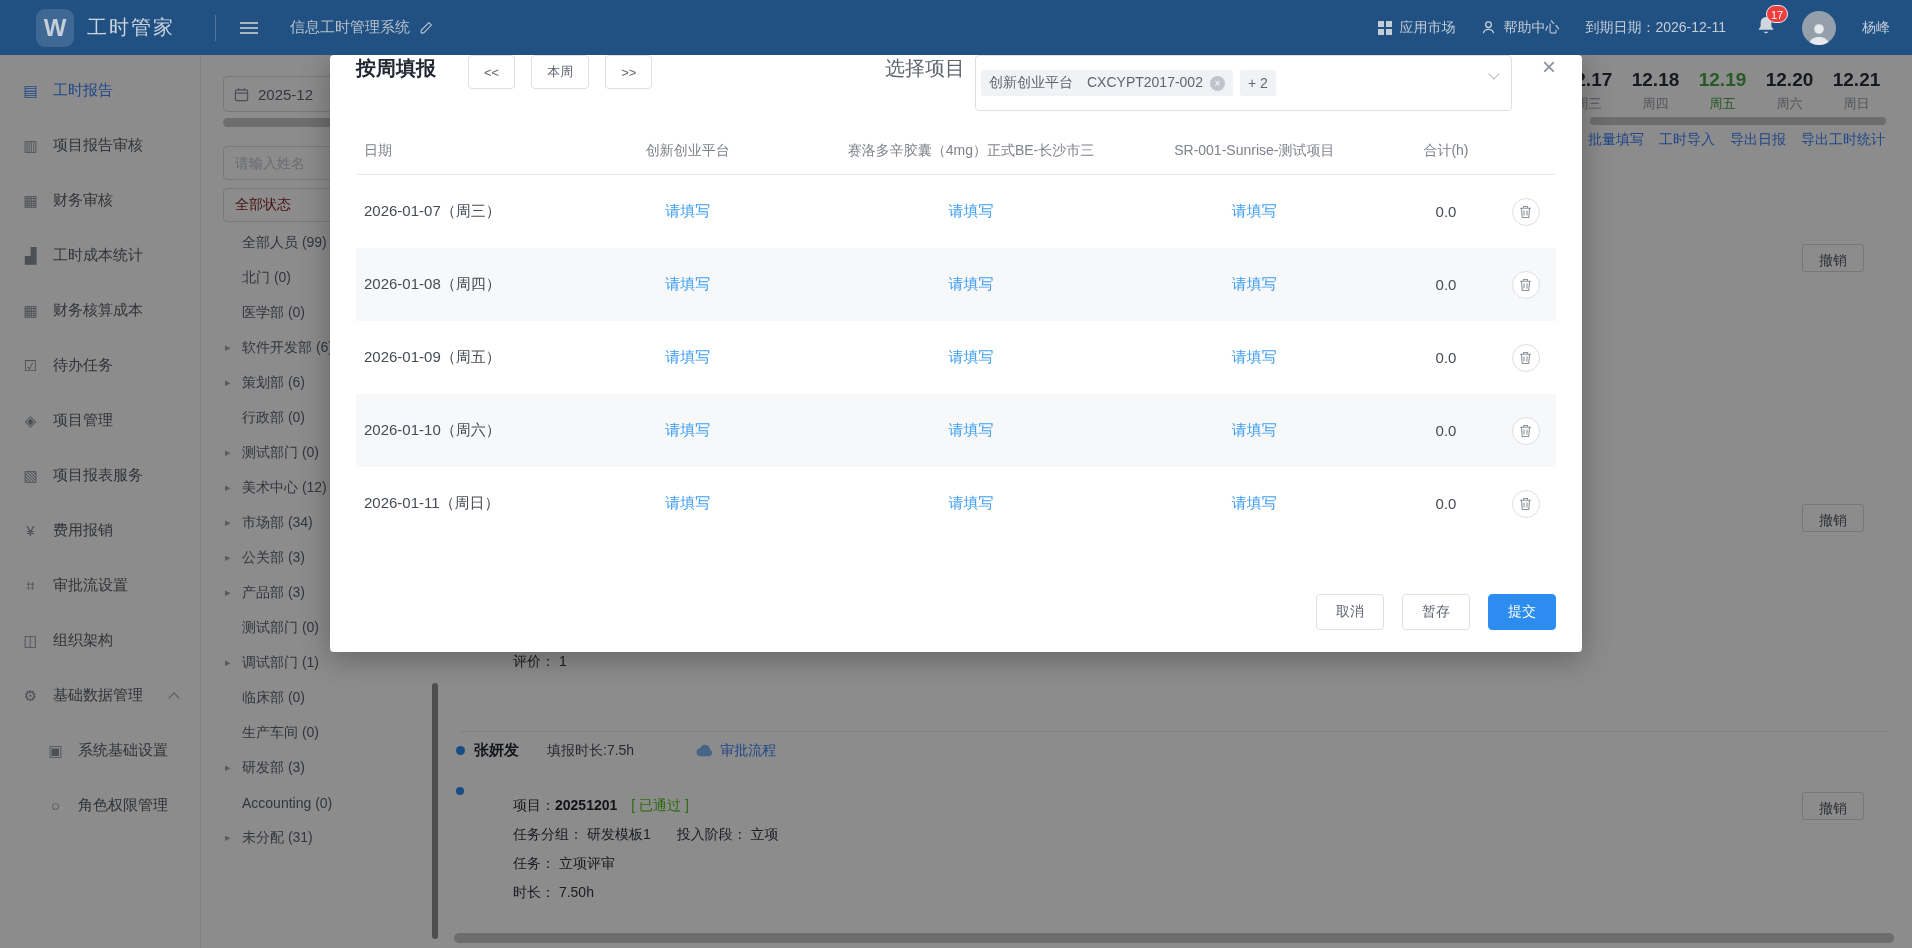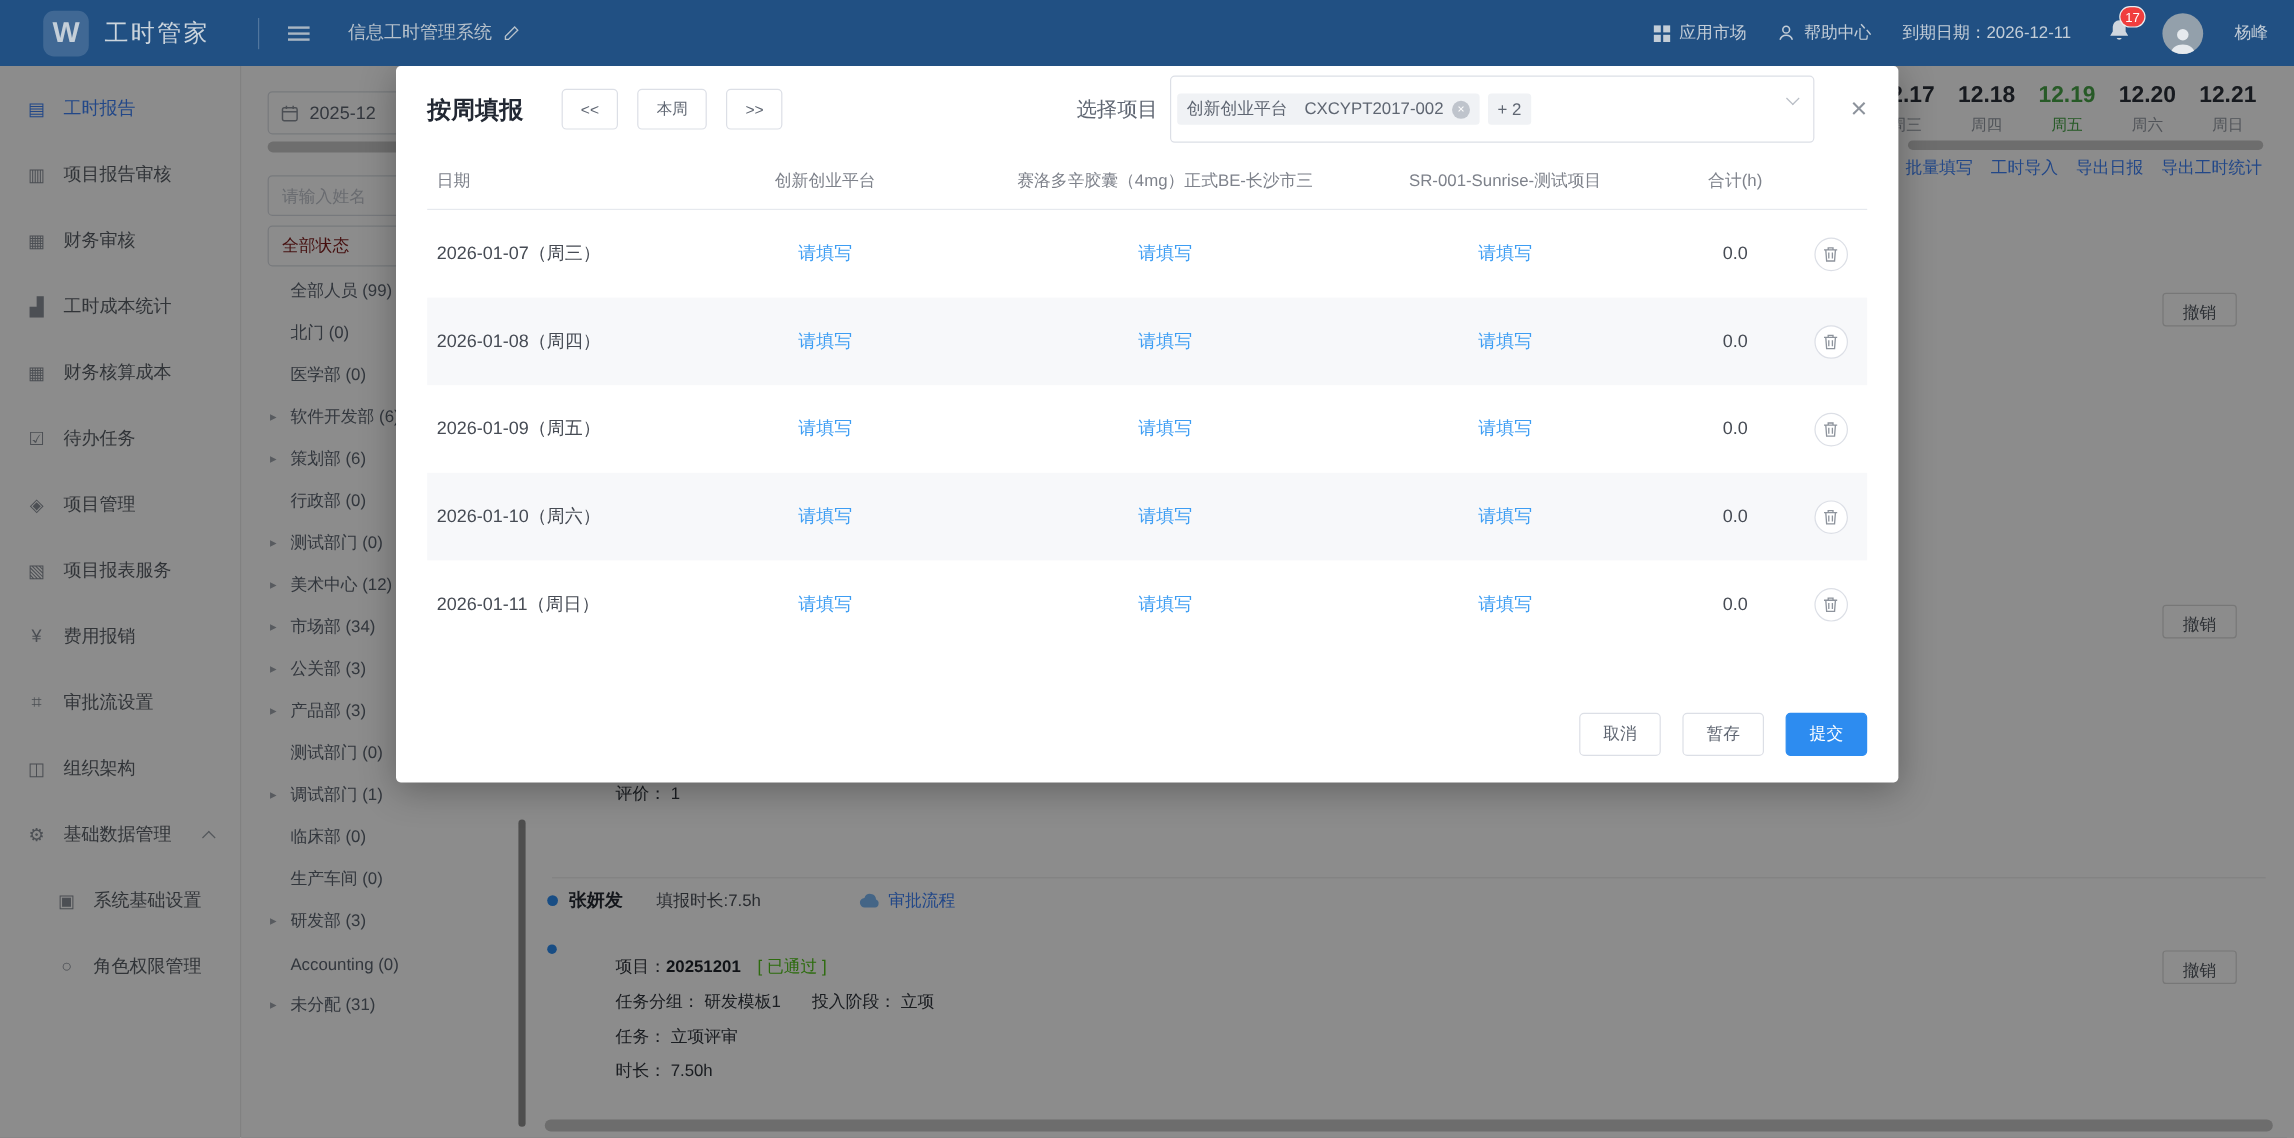--- a/index.html
+++ b/index.html
@@ -54,39 +54,39 @@
   .c-hbar{position:absolute;left:1150px;top:62px;width:296px;height:8px;border-radius:4px;background:#c6c6c6}
   .c-links{position:absolute;left:1148px;top:76px;display:flex;gap:15px;font-size:14px;color:#3e82f7;white-space:nowrap}
   .c-links span{cursor:pointer}
   .revoke{position:absolute;width:62px;height:28px;border:1px solid #d9d9d9;border-radius:3px;background:#fff;color:#555b63;font-size:14px;line-height:30px;text-align:center;cursor:pointer}
   .rv1{left:1362px;top:189px}.rv2{left:1362px;top:449px}.rv3{left:1362px;top:737px}
   .rating{position:absolute;left:73px;top:598px;font-size:14px;color:#30353c}
   .c-div{position:absolute;left:20px;right:24px;top:676px;height:1px;background:#eaeaea}
   .reporter{position:absolute;left:16px;top:686px;display:flex;align-items:center;font-size:14px;color:#4a4f57}
   .rep-dot{width:9px;height:9px;border-radius:50%;background:#2d8cf0;margin-right:9px}
   .rep-name{font-size:15px;font-weight:bold;color:#262b33;margin-right:28px}
-  .rep-dur{margin-right:82px}
+  .rep-dur{margin-right:62px}
   .rep-flow{color:#3e82f7;margin-left:7px;cursor:pointer}
   .lone-dot{position:absolute;left:16px;top:732px;width:8px;height:8px;border-radius:50%;background:#2d8cf0}
   .detail{position:absolute;left:73px;top:736px;font-size:14px;color:#30353c;line-height:29px}
   .detail .pid{font-weight:bold;color:#1f242b}
   .detail .passed{color:#52c41a;margin-left:14px}
   .detail .phase{margin-left:26px}
   .c-bottombar{position:absolute;left:14px;right:18px;bottom:5px;height:10px;border-radius:5px;background:#c6c6c6}
 
   
   .mask{position:absolute;left:0;top:55px;right:0;bottom:0;background:rgba(0,0,0,.45);z-index:10}
 
   
   .modal{position:absolute;left:330px;top:55px;width:1252px;height:597px;background:#fff;border-radius:4px;box-shadow:0 6px 30px rgba(0,0,0,.3);z-index:20}
-  .m-head{display:flex;align-items:center;height:72px;padding:0 26px}
+  .m-head{display:flex;align-items:flex-start;height:72px;padding:0 26px}
   .m-title{font-size:20px;font-weight:bold;color:#222833}
   .m-nav{display:flex;gap:16px;margin-left:32px}
   .m-btn{height:34px;border:1px solid #dcdfe6;border-radius:4px;background:#fff;color:#5f6672;font-size:13px;padding:0 15px;cursor:pointer}
-  .m-sel-label{margin-left:auto;font-size:17px;color:#5f6672;margin-right:10px}
+  .m-sel-label{margin-left:auto;font-size:20px;color:#5f6672;margin-right:10px}
   .m-select{width:537px;height:56px;border:1px solid #dcdfe6;border-radius:4px;display:flex;align-items:center;padding:0 34px 0 5px;position:relative;gap:7px;cursor:pointer}
   .tag{background:#f0f2f5;border-radius:3px;height:26px;display:flex;align-items:center;padding:0 8px;font-size:14px;color:#5f6672;gap:7px;white-space:nowrap}
   .tag-close{width:15px;height:15px;border-radius:50%;background:#bfc4cc;color:#fff;font-size:10px;line-height:15px;text-align:center;cursor:pointer;flex:none}
   .sel-chev{position:absolute;right:13px;top:14px;width:8px;height:8px;border-right:1.5px solid #b9bec6;border-bottom:1.5px solid #b9bec6;transform:rotate(45deg)}
   .m-close{margin-left:30px;font-size:24px;color:#8d939c;line-height:1;cursor:pointer}
   .m-table{margin:0 26px}
   .m-thead{display:flex;align-items:center;height:48px;font-size:14px;color:#7e828b;border-bottom:1px solid #e6e9ee}
   .cd{width:190px;padding-left:8px}
   .cp{flex:1;text-align:center}
   .ct{width:100px;text-align:center}

